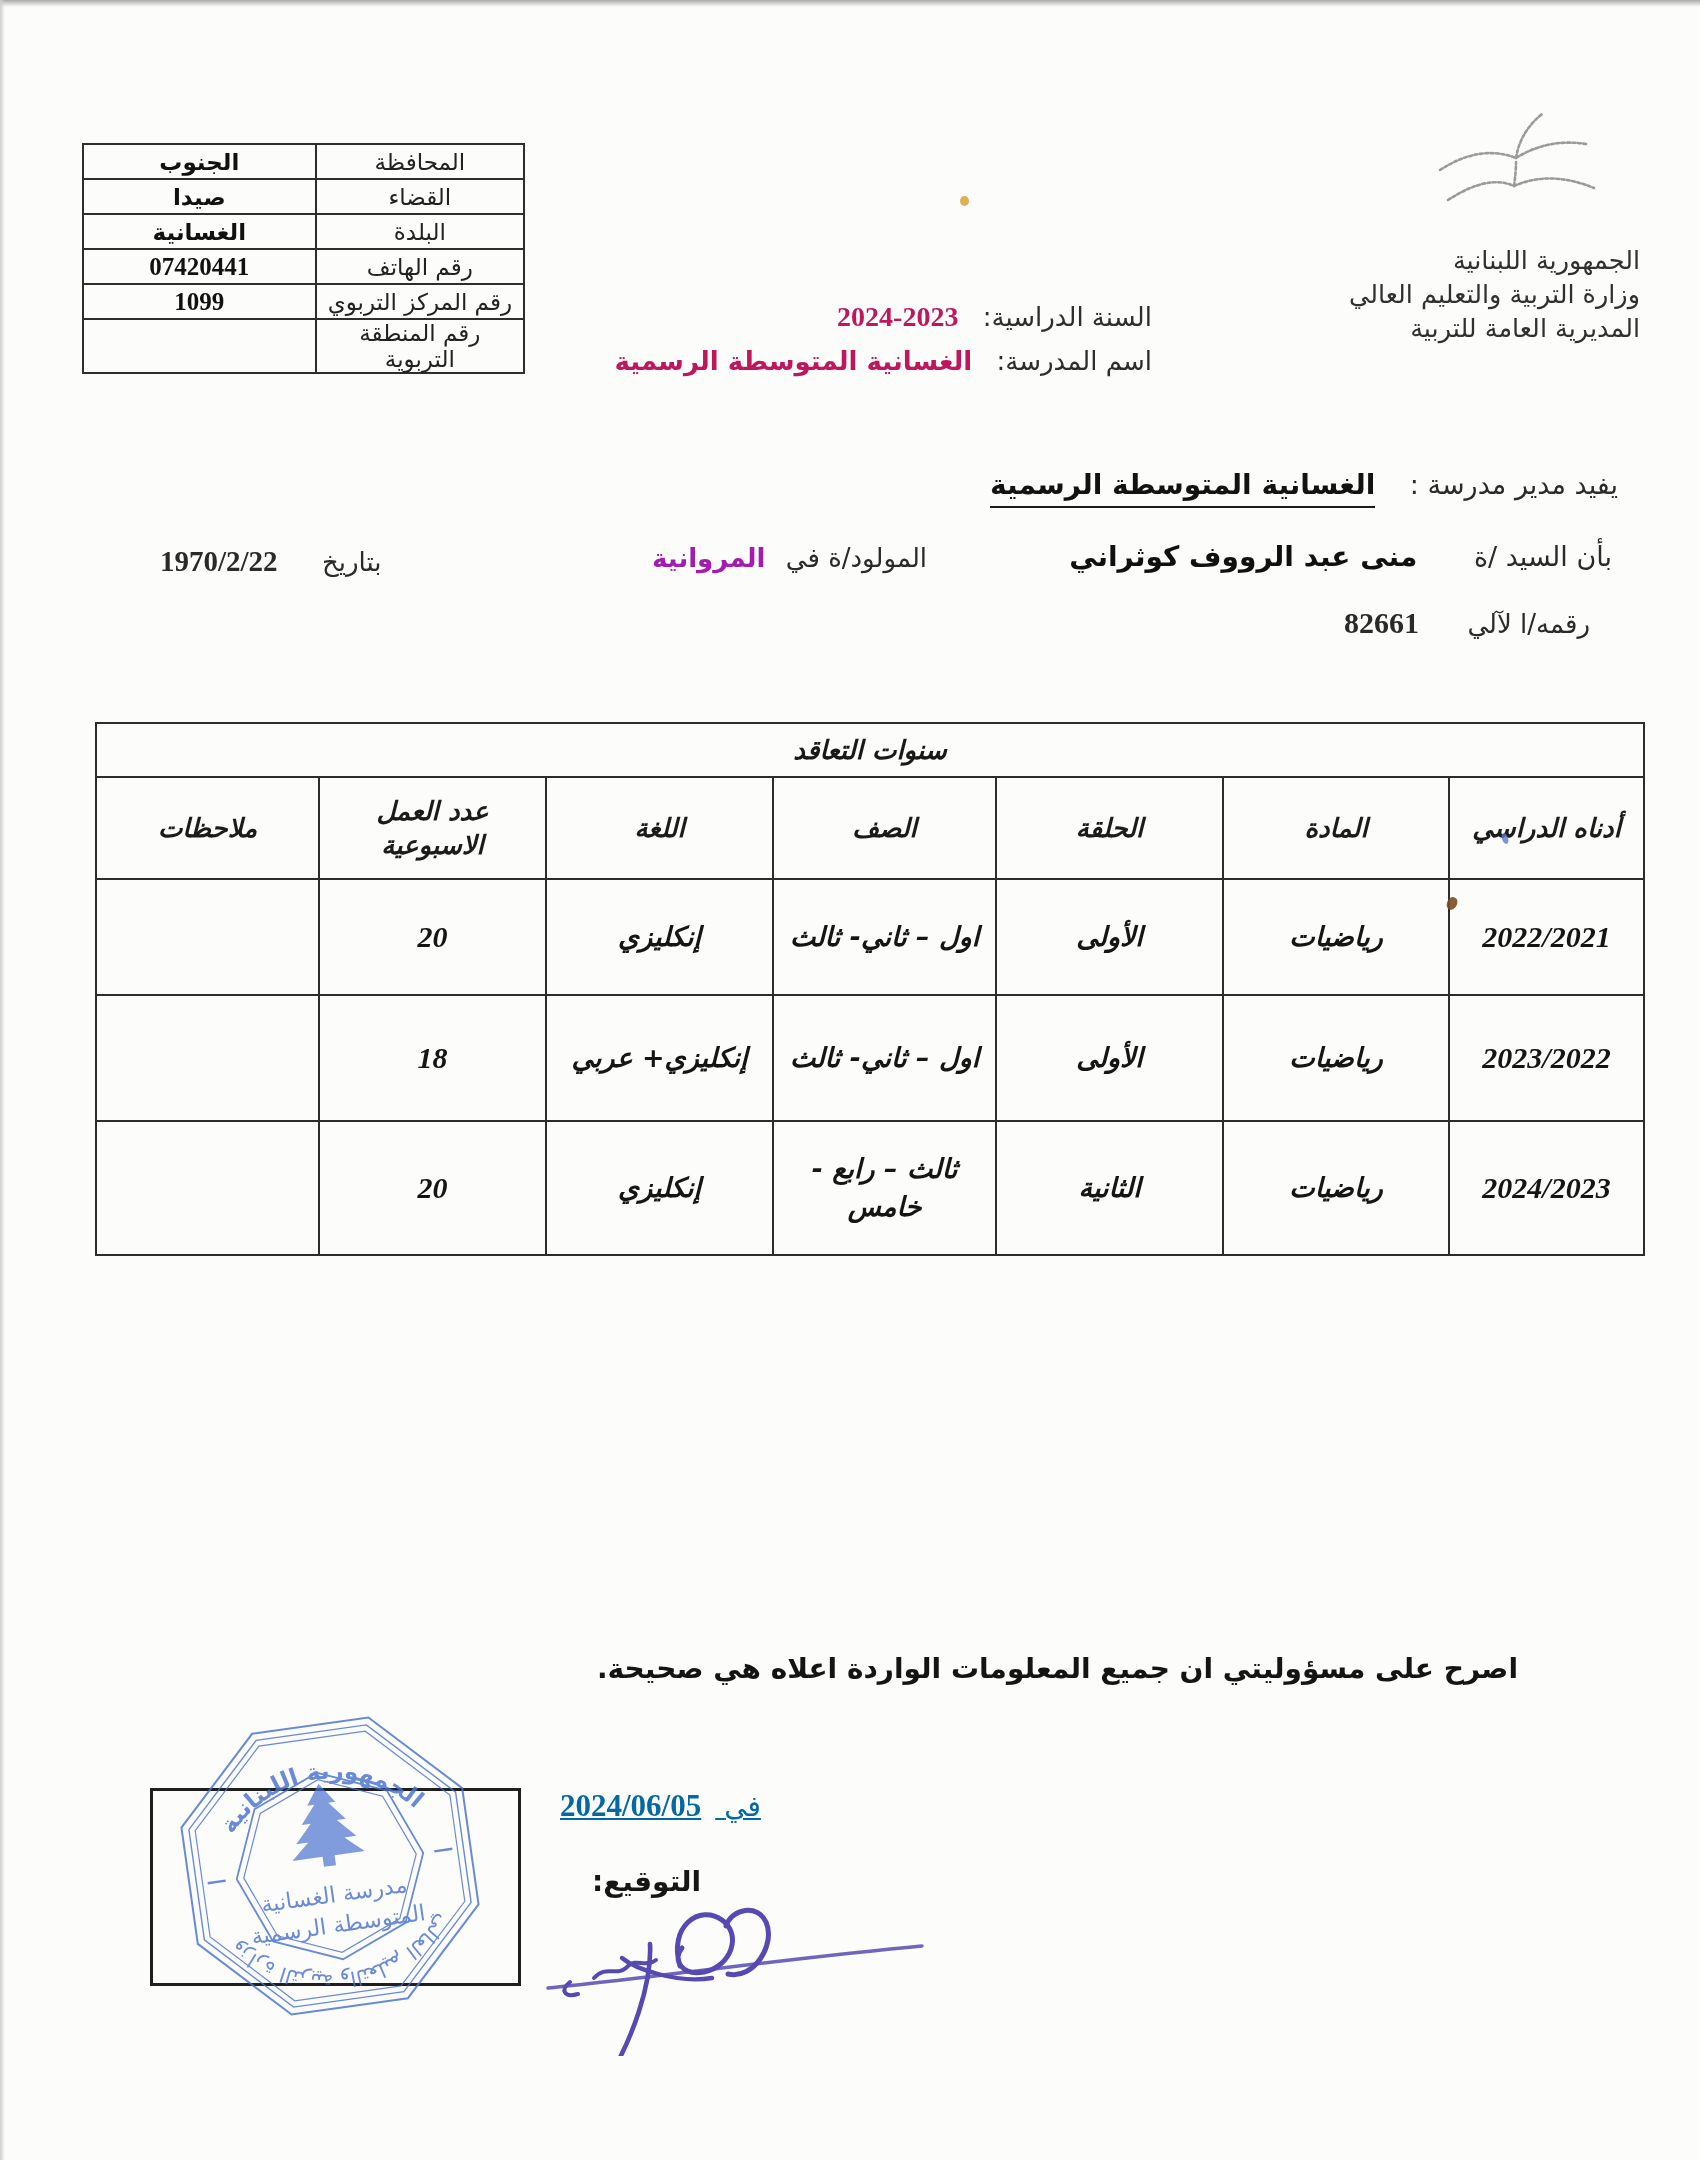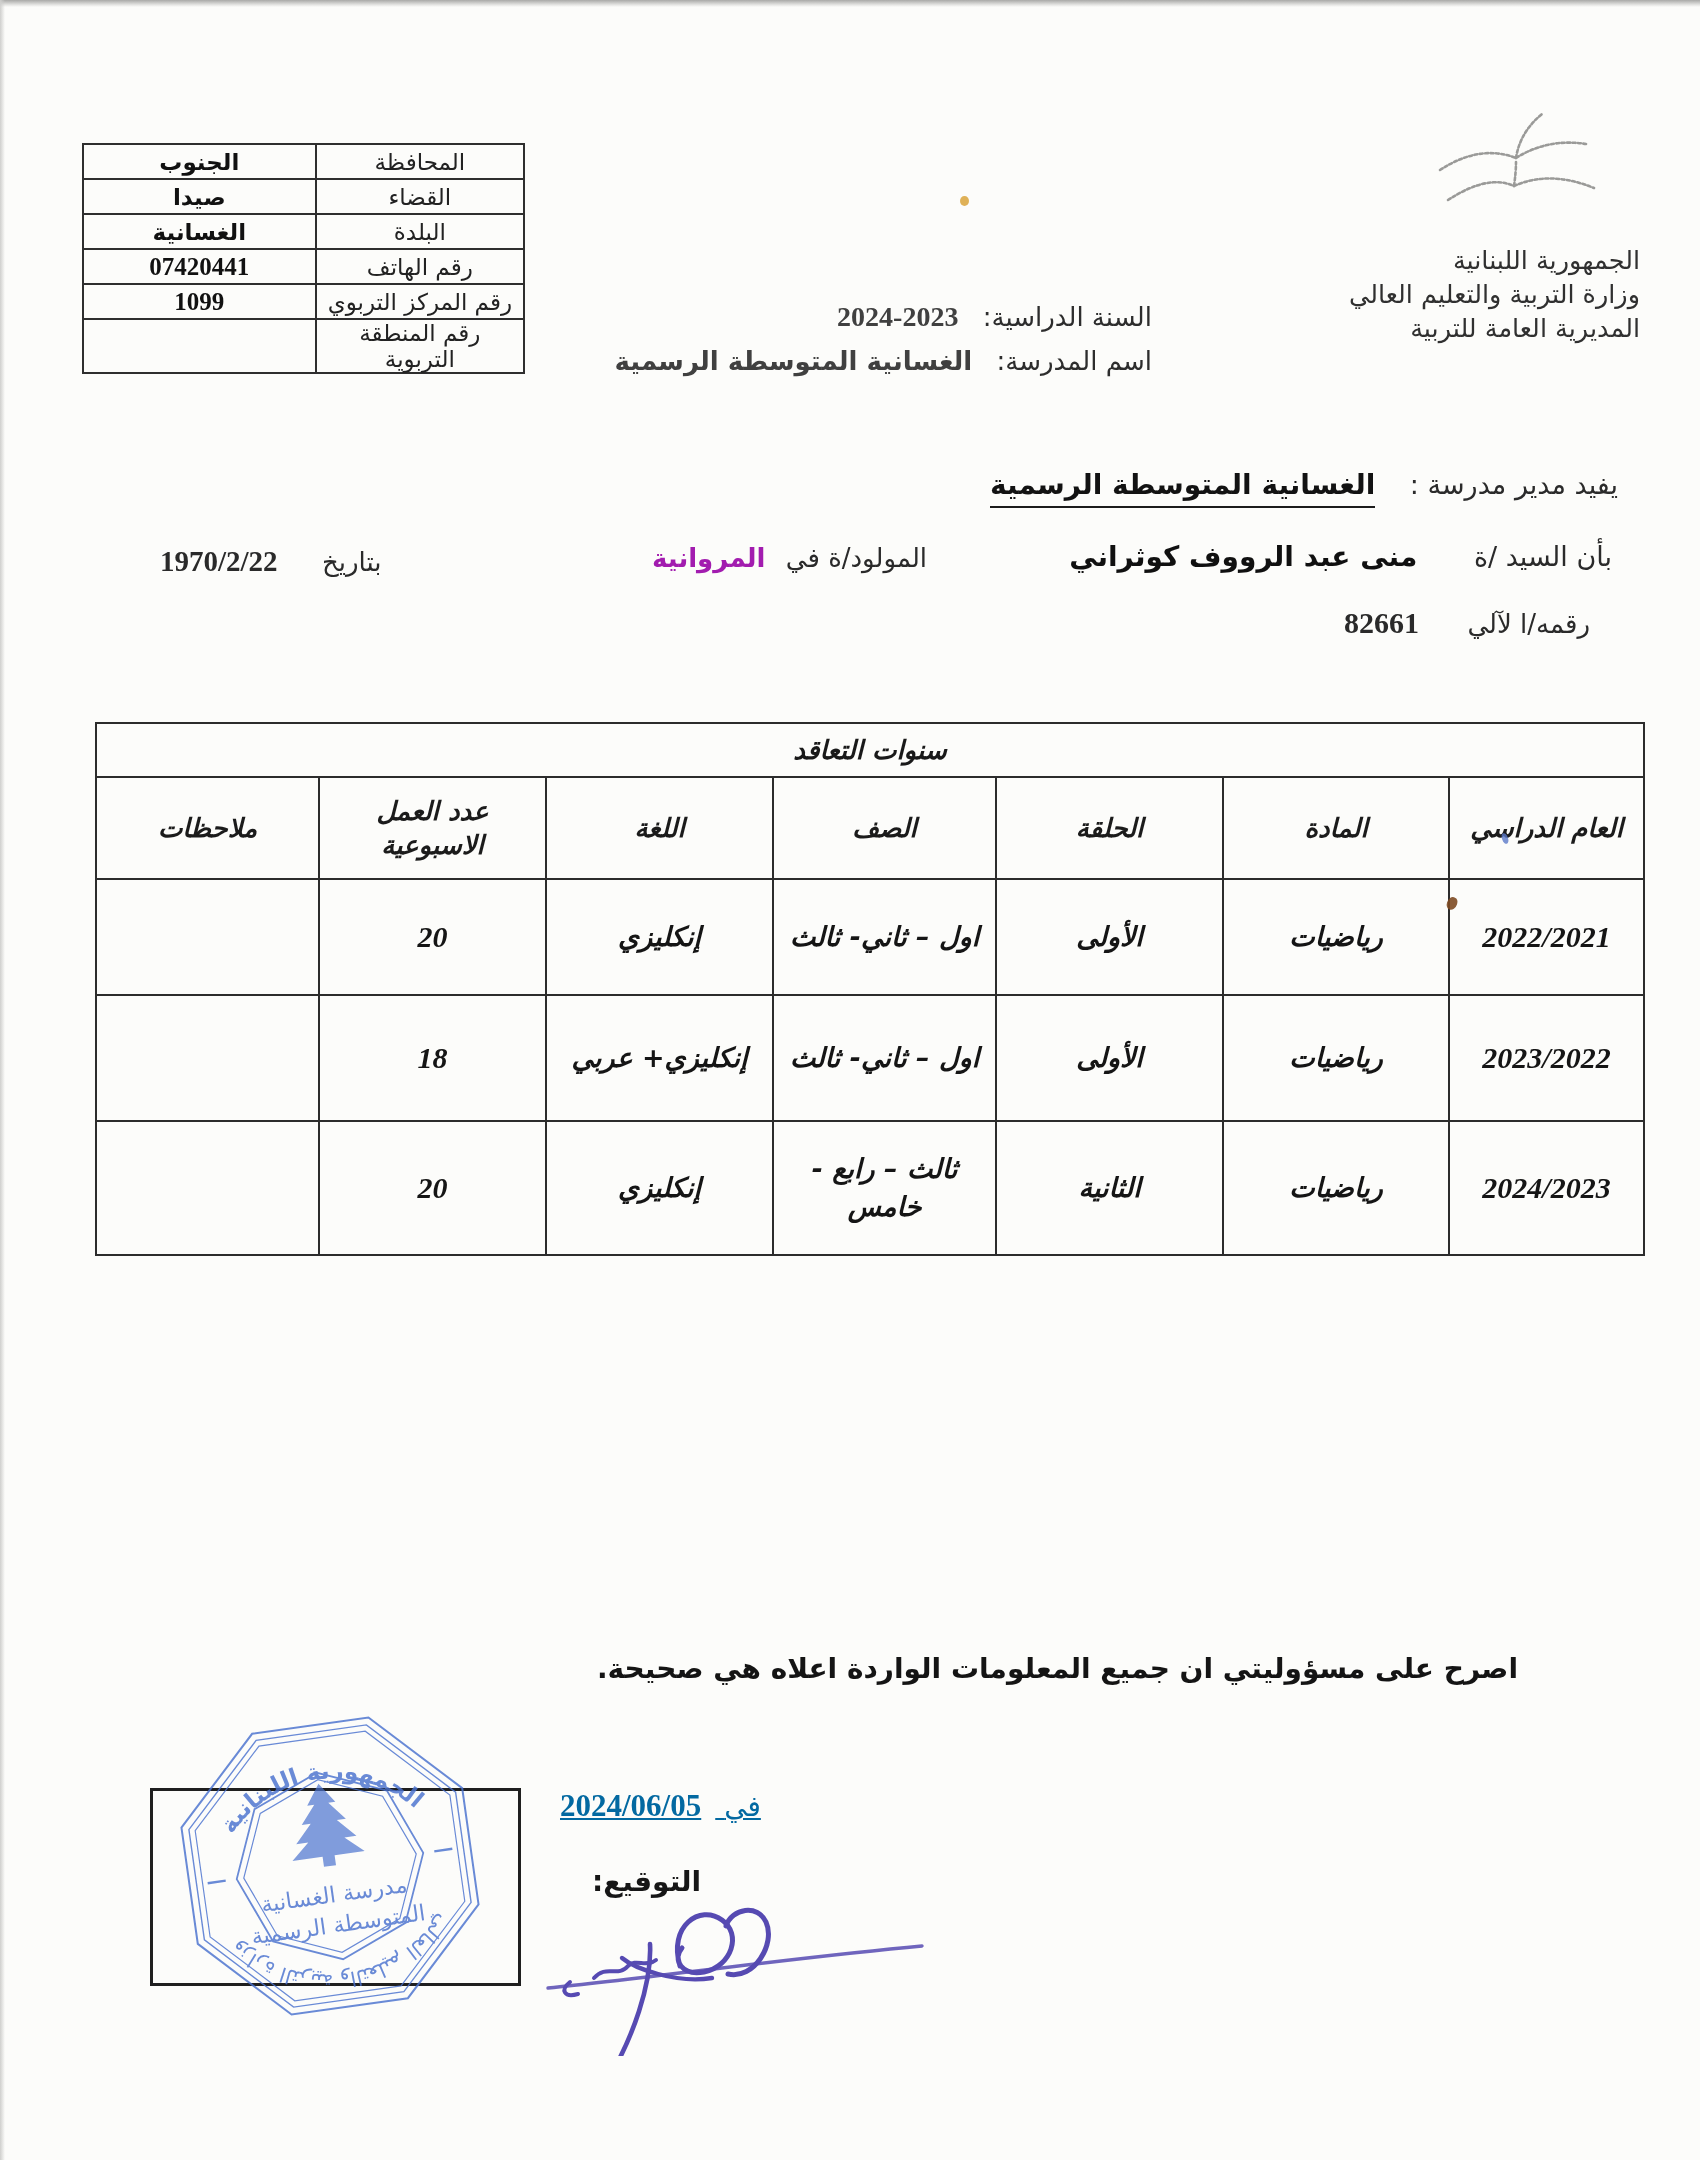--- a/index.html
+++ b/index.html
@@ -38,21 +38,21 @@
     text-align:right;font-size:25.5px;line-height:34px;color:#303030;}
 
   
   .doc-title{position:absolute;left:646px;top:201px;width:700px;
     text-align:center;font-size:34px;font-weight:bold;color:#1d1d1d;}
   .title-dot{position:absolute;left:960px;top:196px;width:9px;height:10px;
     border-radius:50%;background:#d9a33a;opacity:.85;}
 
   .year-school{position:absolute;right:548px;top:295px;width:620px;
     text-align:right;font-size:26px;line-height:44px;color:#2d2d2d;}
-  .year-school .val{font-weight:bold;color:#404040;margin-right:16px;}
+  .year-school .val{font-weight:bold;color:#be185d;margin-right:16px;}
   .year-school .num{font-size:28px;}
 
   
   .stm-director{position:absolute;right:82px;top:468px;font-size:27px;color:#2b2b2b;}
   .stm-director .school{
     font-weight:bold;color:#121212;font-size:28px;margin-right:26px;
     border-bottom:2.5px solid #1c1c1c;padding-bottom:5px;}
   .stm-line2-a{position:absolute;right:88px;top:540px;font-size:27px;}
   .stm-line2-a .name{font-weight:bold;color:#101010;font-size:28px;margin-right:48px;}
   .stm-line2-b{position:absolute;left:652px;top:543px;font-size:26px;}
@@ -190,21 +190,21 @@
       <col style="width:223px">
         <col style="width:227px">
         <col style="width:227px">
       <col style="width:223px">
     </colgroup>
     <tbody>
       <tr>
         <td class="band" colspan="7">سنوات التعاقد</td>
       </tr>
       <tr>
-        <th>العام الدراسي</th>
+        <th>أدناه الدراسي</th>
         <th>المادة</th>
         <th>الحلقة</th>
         <th>الصف</th>
         <th>اللغة</th>
         <th>عدد العمل الاسبوعية</th>
         <th>ملاحظات</th>
       </tr>
       <tr class="r1">
         <td><span class="num">2022/2021</span></td>
         <td>رياضيات</td>

